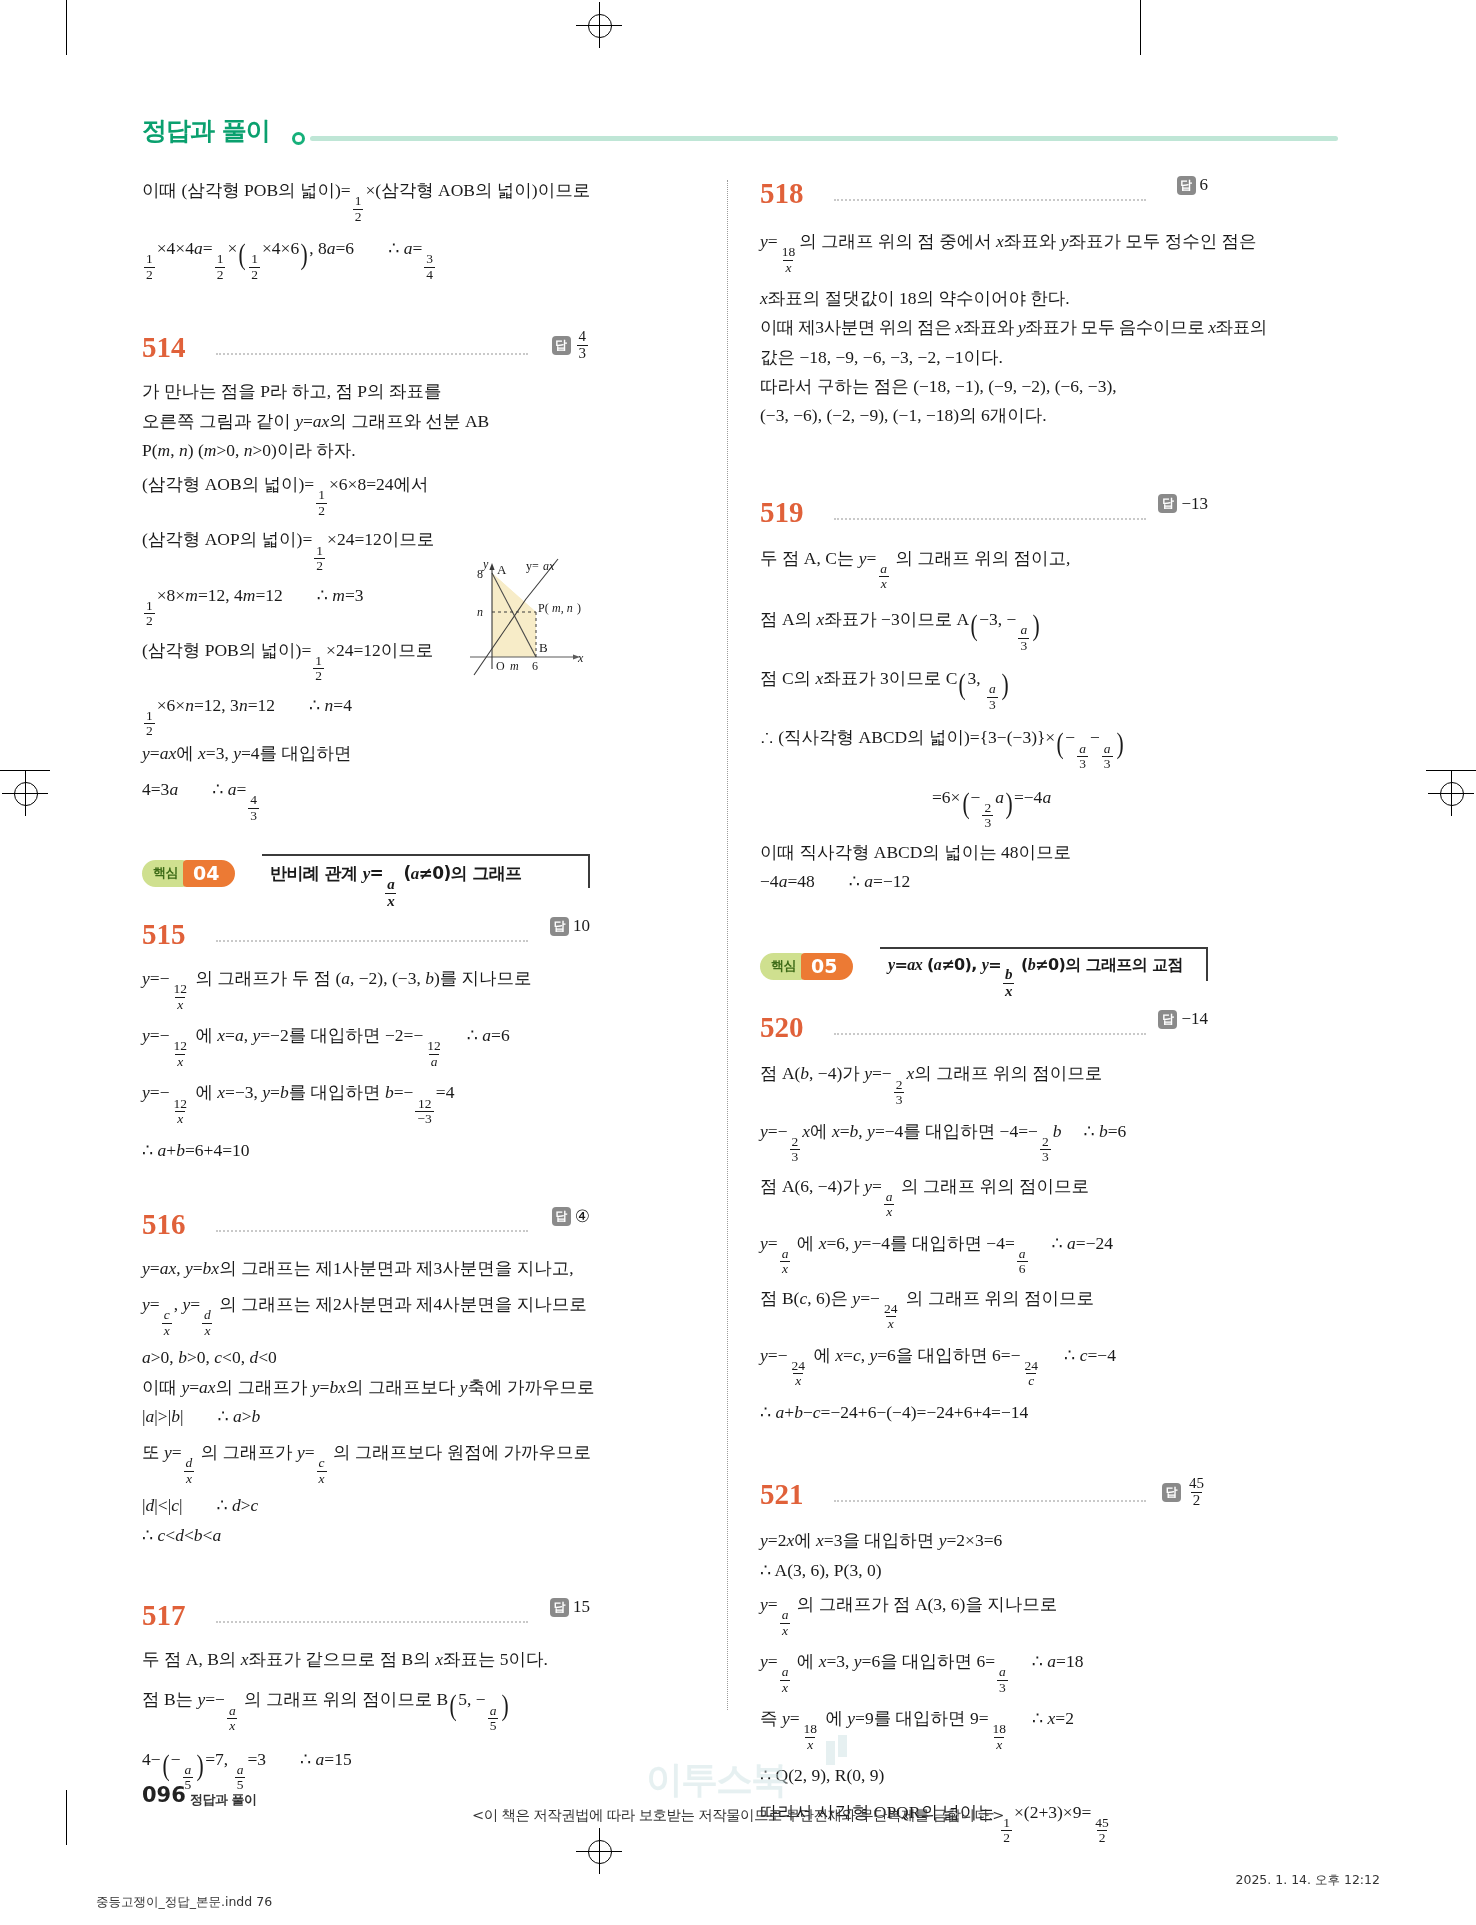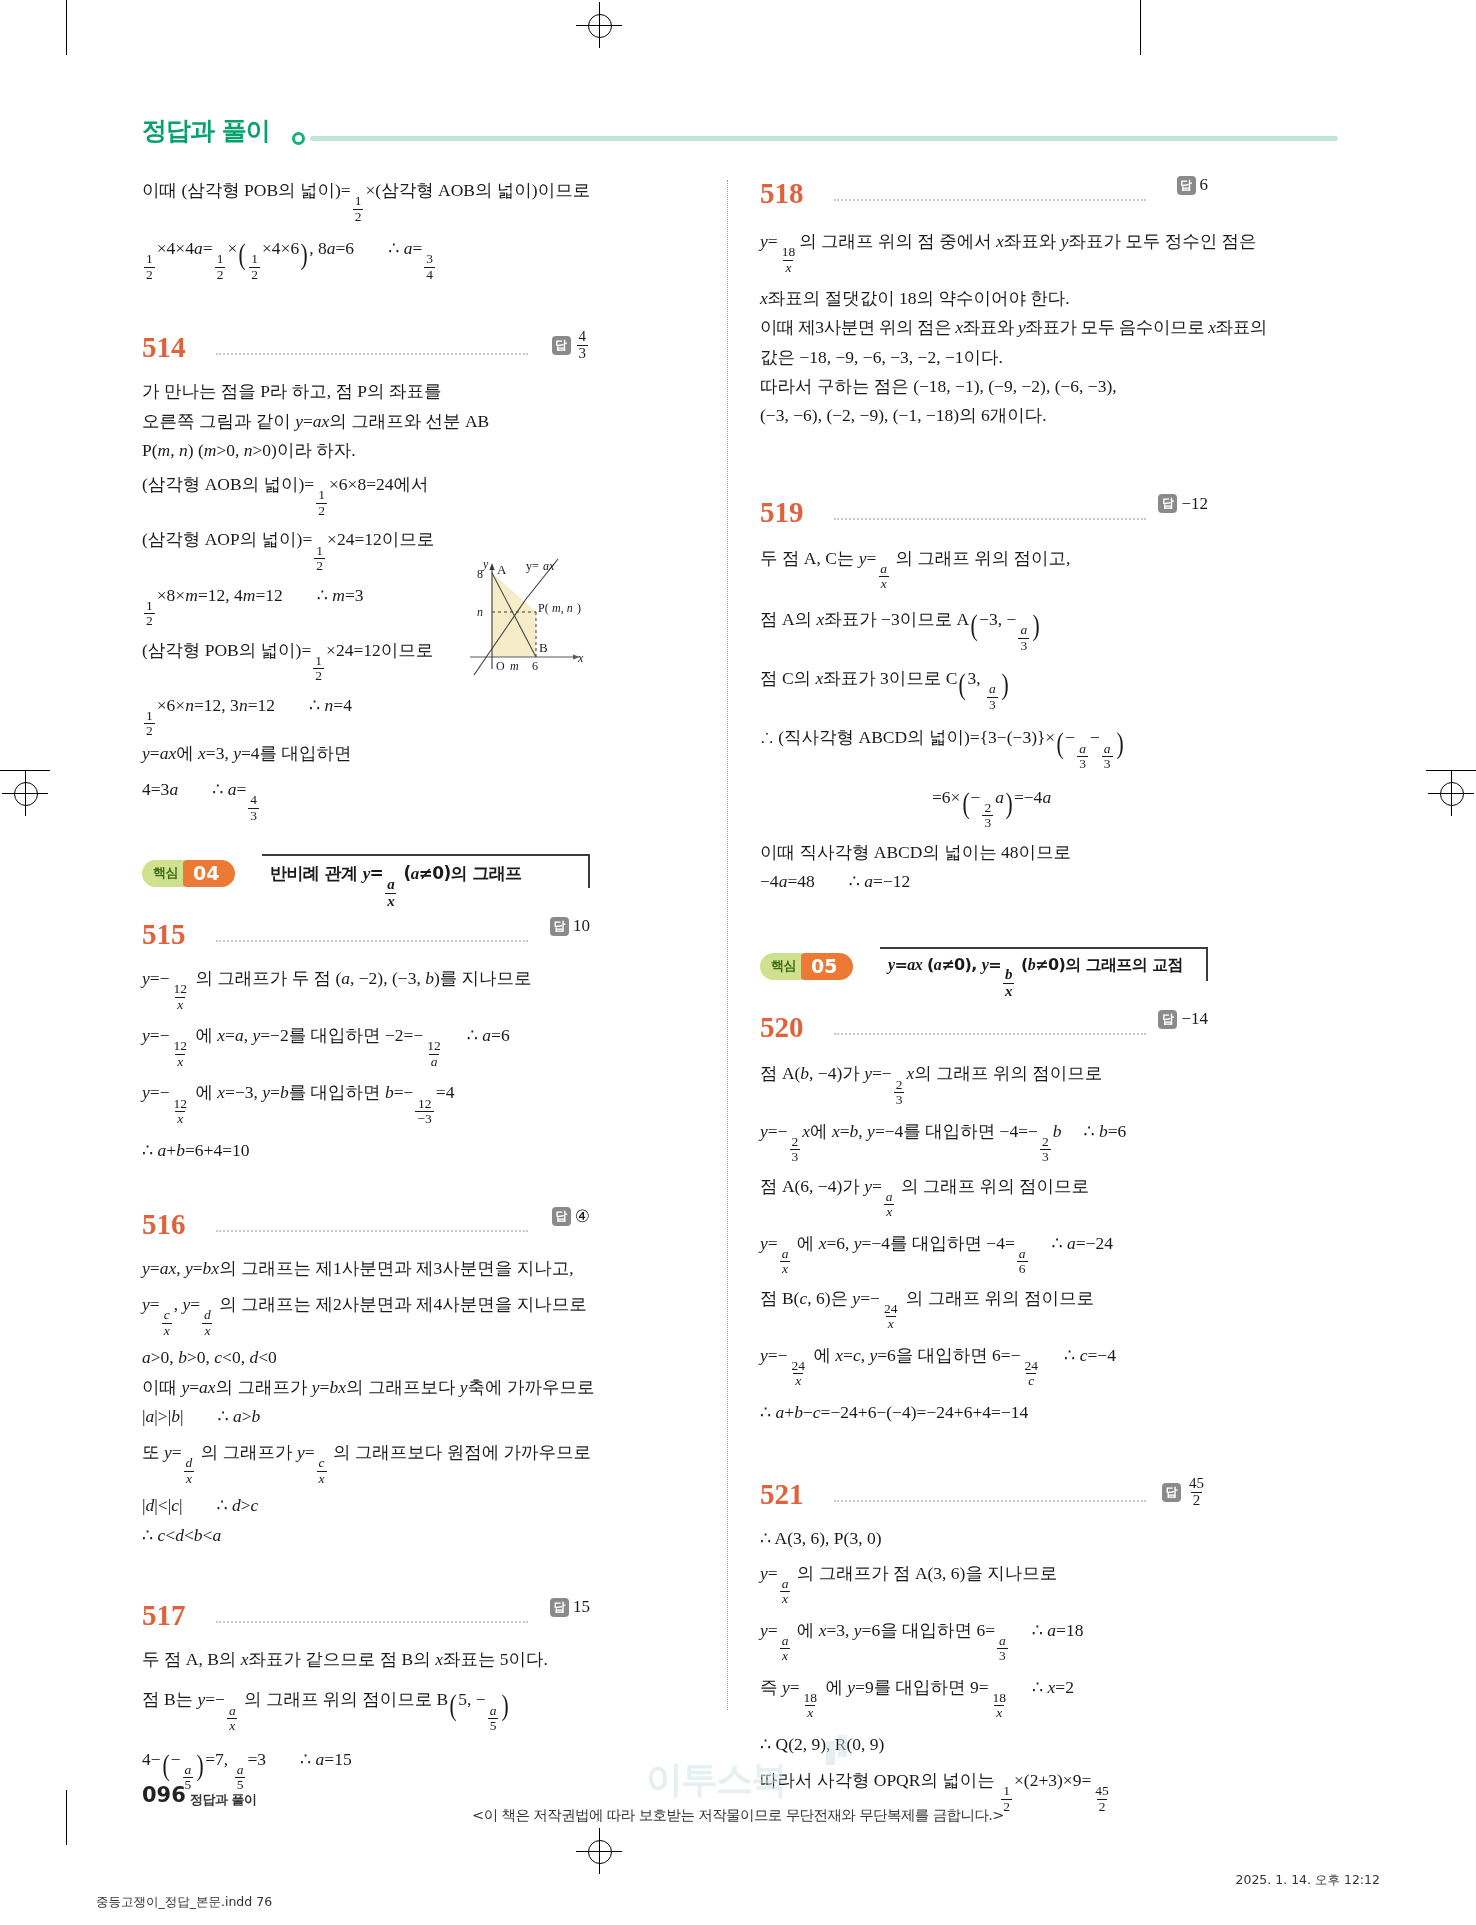--- a/index.html
+++ b/index.html
@@ -377,21 +377,21 @@
       <div class="line">값은 −18, −9, −6, −3, −2, −1이다.</div>
       <div class="line">따라서 구하는 점은 (−18, −1), (−9, −2), (−6, −3),</div>
       <div class="line">(−3, −6), (−2, −9), (−1, −18)의 6개이다.</div>
     </div>
 
     <div class="prob" style="margin-top:66px;">
       <span class="prob-num">519</span>
       <span class="prob-dots"></span>
       <span class="prob-ans">
         <span class="ansbadge">답</span>
-        <span>−12</span>
+        <span>−13</span>
       </span>
     </div>
     <div>
       <div class="line" style="margin-top:8px;">두 점 A, C는 <i class="v">y</i>=<span class="fr">
             <span class="n"><i class="v">a</i></span>
             <span class="d"><i class="v">x</i></span>
           </span> 의 그래프 위의 점이고,</div>
       <div class="line" style="margin-top:10px;">점 A의 <i class="v">x</i>좌표가 −3이므로 A<span class="par">(</span>−3, −<span class="fr">
             <span class="n"><i class="v">a</i></span>
             <span class="d">3</span>
@@ -478,20 +478,21 @@
       <span class="prob-dots"></span>
       <span class="prob-ans">
         <span class="ansbadge">답</span>
         <span class="fr big">
             <span class="n">45</span>
             <span class="d">2</span>
           </span>
       </span>
     </div>
     <div>
+      <div class="line" style="margin-top:8px;"><i class="v">y</i>=2<i class="v">x</i>에 <i class="v">x</i>=3을 대입하면 <i class="v">y</i>=2×3=6</div>
       <div class="line">∴ A(3, 6), P(3, 0)</div>
       <div class="line" style="margin-top:6px;"><i class="v">y</i>=<span class="fr">
             <span class="n"><i class="v">a</i></span>
             <span class="d"><i class="v">x</i></span>
           </span> 의 그래프가 점 A(3, 6)을 지나므로</div>
       <div class="line" style="margin-top:10px;"><i class="v">y</i>=<span class="fr">
             <span class="n"><i class="v">a</i></span>
             <span class="d"><i class="v">x</i></span>
           </span> 에 <i class="v">x</i>=3, <i class="v">y</i>=6을 대입하면 6=<span class="fr">
             <span class="n"><i class="v">a</i></span>

